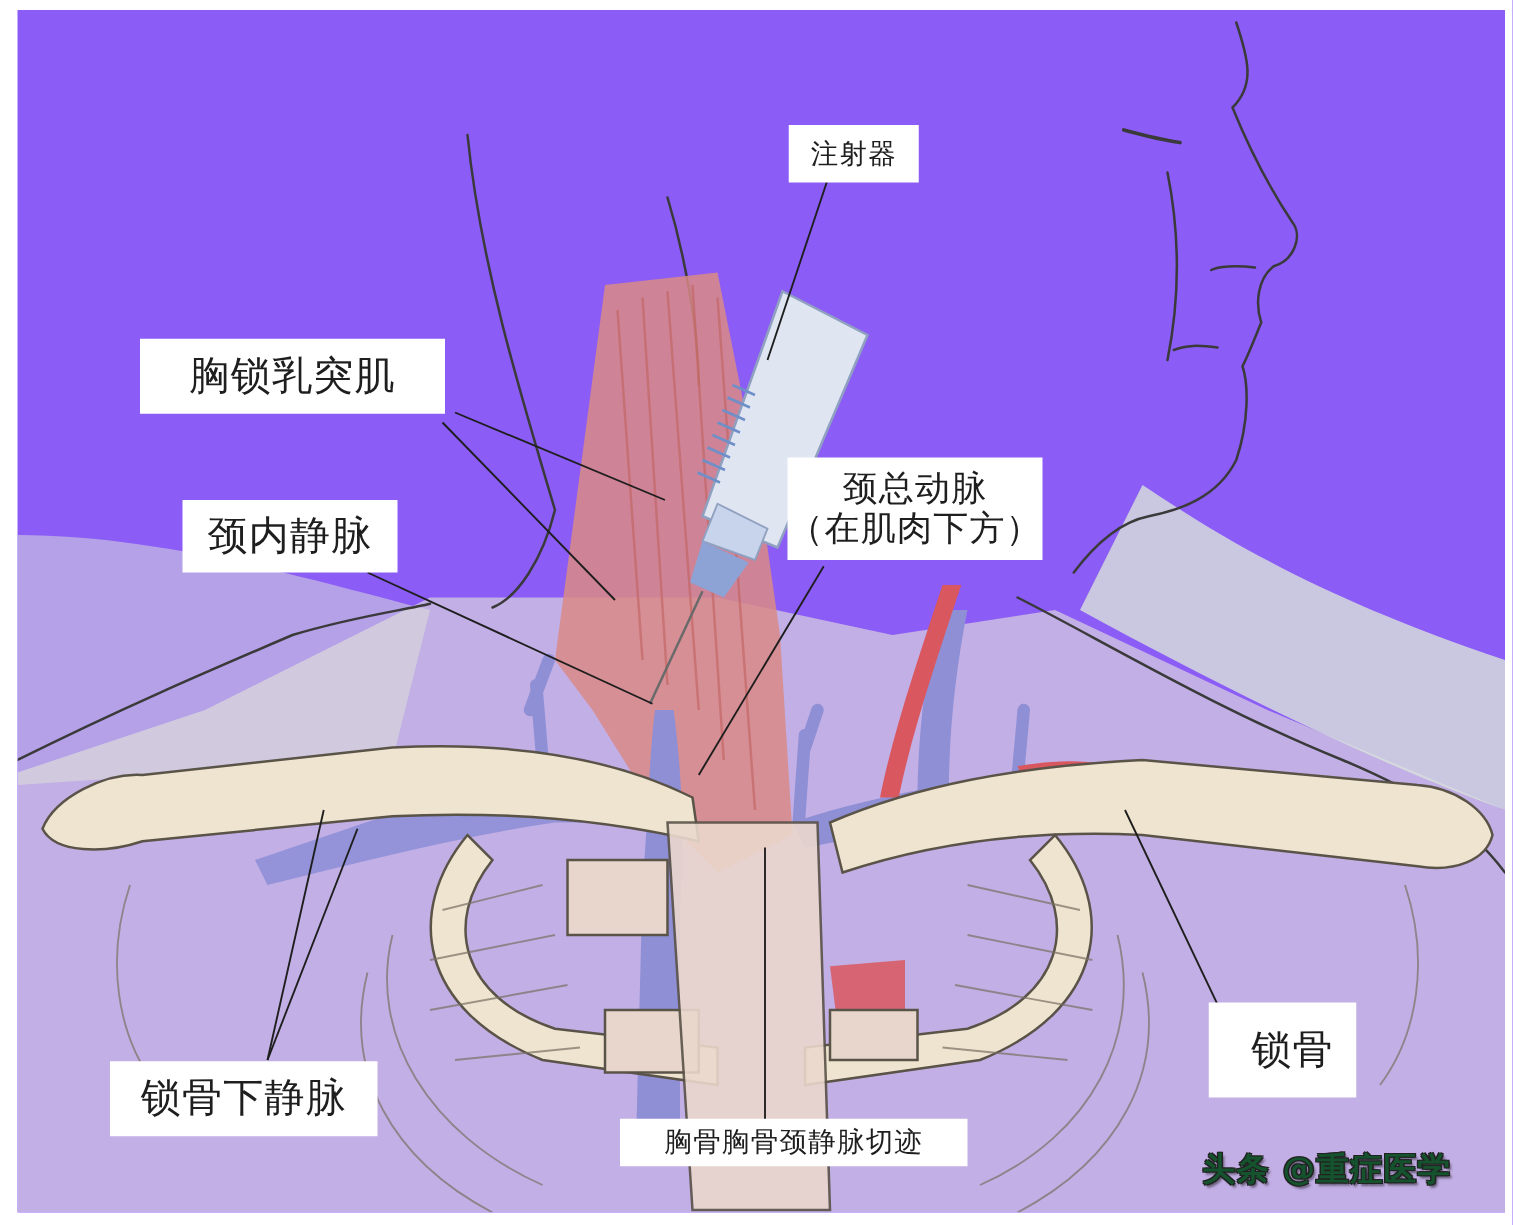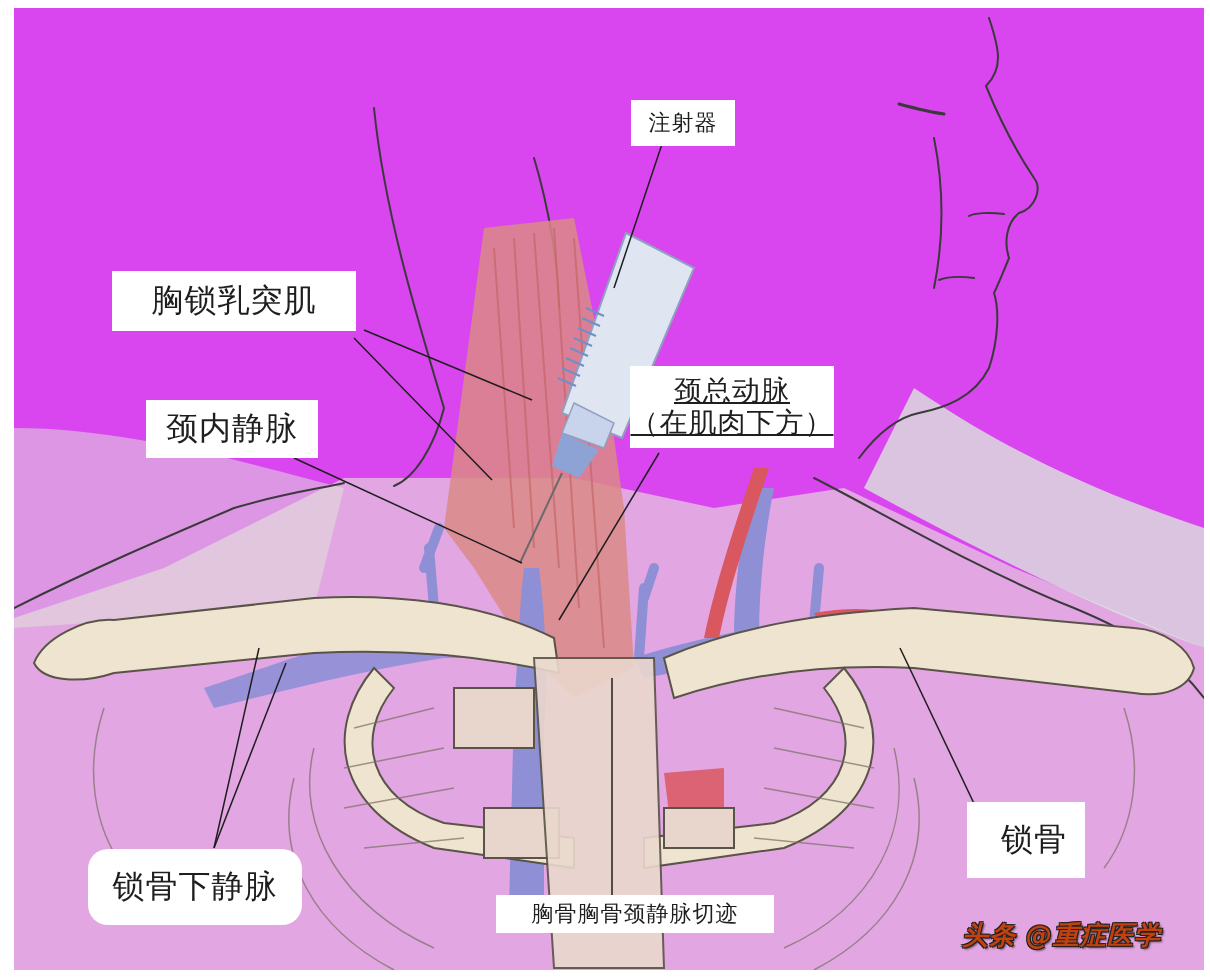--- a/index.html
+++ b/index.html
@@ -1,26 +1,26 @@
 <!DOCTYPE html>
 <html><head>
 <meta charset="utf-8">
 <style>
   html, body { margin: 0; padding: 0; }
   body { width: 1210px; height: 980px; background: #ffffff; position: relative; overflow: hidden; font-family: "DejaVu Sans", sans-serif; }
-  .canvas { position: absolute; left: 14px; top: 8px; width: 1190px; height: 962px; background: #d946ef; overflow: hidden; }
+  .canvas { position: absolute; left: 14px; top: 8px; width: 1190px; height: 962px; background: #8b5cf6; overflow: hidden; }
   .canvas svg { position: absolute; left: 0; top: 0; }
   .label { position: absolute; background: #ffffff; color: #1e1e1e; display: flex; align-items: center; justify-content: center; white-space: nowrap; letter-spacing: 1px; }
   .label-lg { font-size: 32px; }
   .label-md { font-size: 28px; }
   .label-sm { font-size: 22px; }
   .label-two { flex-direction: column; line-height: 1.15; }
   .sub { font-size: 28px; letter-spacing: 1px; }
-  .watermark { position: absolute; left: 962px; top: 918px; font-size: 26px; color: #c2410c; font-weight: bold; letter-spacing: 1px;
-    text-shadow: 1px 1px 0 #222, -1px 1px 0 #222, 1px -1px 0 #222, -1px -1px 0 #222, 2px 2px 2px rgba(0,0,0,.5); font-style: italic; }
+  .watermark { position: absolute; left: 962px; top: 918px; font-size: 26px; color: #14532d; font-weight: bold; letter-spacing: 1px;
+    text-shadow: 1px 1px 0 #222, -1px 1px 0 #222, 1px -1px 0 #222, -1px -1px 0 #222, 2px 2px 2px rgba(0,0,0,.5); }
 </style>
 </head>
 <body>
 
 <div class="canvas">
   <svg width="1190" height="962" viewBox="0 0 1190 962">
 
     <path d="M330 470 L560 470 L700 500 L830 480 L1000 560 L1190 640 L1190 962 L0 962 L0 610 L150 560 Z" fill="#e7e6db" opacity="0.6"></path>
     <path d="M900 380 C960 420 1040 470 1190 520 L1190 640 C1080 600 960 540 850 480 Z" fill="#d9e4dc" opacity="0.8"></path>
     <path d="M0 420 C120 420 250 460 330 480 L300 600 L0 620 Z" fill="#dfe6da" opacity="0.5"></path>
@@ -104,22 +104,22 @@
       <line x1="200" y1="840" x2="245" y2="640"></line>
       <line x1="200" y1="840" x2="272" y2="655"></line>
       <line x1="598" y1="890" x2="598" y2="670"></line>
       <line x1="985" y1="848" x2="886" y2="640"></line>
     </g>
   </svg>
 
   <div class="label label-sm" style="left:617px; top:92px; width:104px; height:46px;">注射器</div>
   <div class="label label-lg" style="left:132px; top:392px; width:172px; height:58px;">颈内静脉</div>
   <div class="label label-lg" style="left:98px; top:263px; width:244px; height:60px;">胸锁乳突肌</div>
-  <div class="label label-two" style="left:616px; top:358px; width:204px; height:82px;text-decoration:underline;">
+  <div class="label label-two" style="left:616px; top:358px; width:204px; height:82px;">
     <span class="label-md">颈总动脉</span>
     <span class="sub">（在肌肉下方）</span>
   </div>
-  <div class="label label-lg" style="left:74px; top:841px; width:214px; height:76px;border-radius:20px;">锁骨下静脉</div>
+  <div class="label label-lg" style="left:74px; top:841px; width:214px; height:60px;">锁骨下静脉</div>
   <div class="label label-sm" style="left:482px; top:887px; width:278px; height:38px;">胸骨胸骨颈静脉切迹</div>
   <div class="label label-lg" style="left:953px; top:794px; width:102px; height:76px;padding-left:16px;">锁骨</div>
 </div>
 
 <div class="watermark">头条 @重症医学</div>
 
 </body></html>

